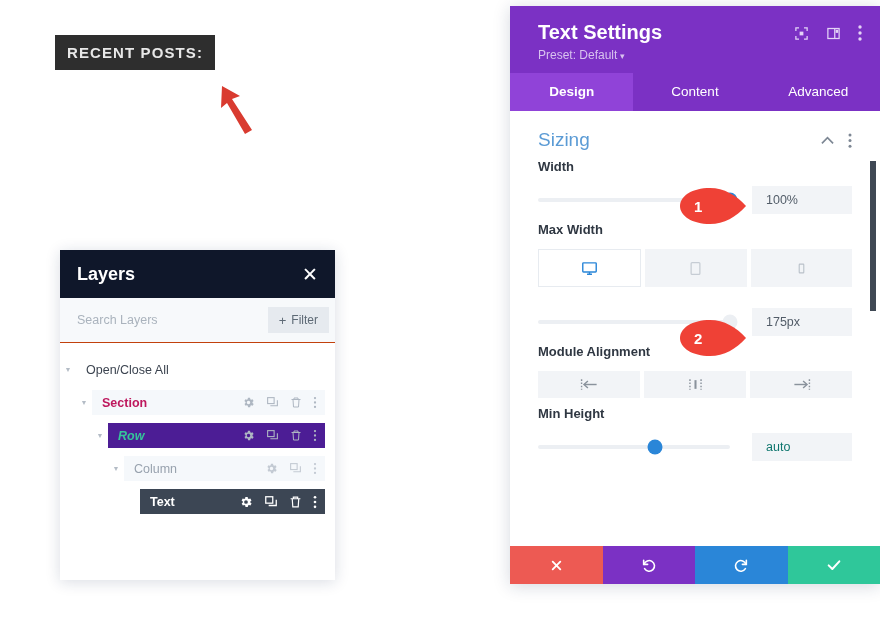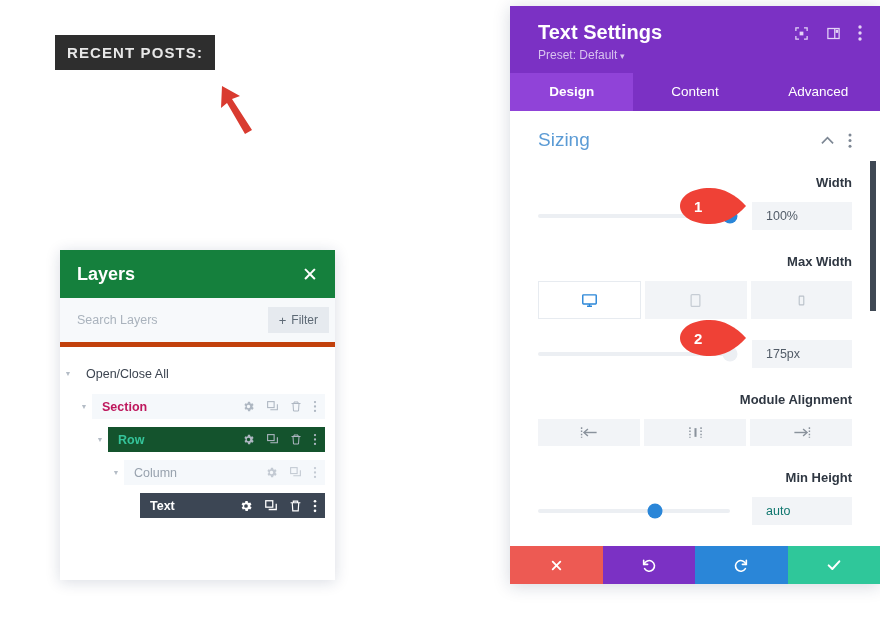--- a/index.html
+++ b/index.html
@@ -50,21 +50,21 @@
     left: 60px;
     top: 250px;
     width: 275px;
     height: 330px;
     background: #ffffff;
     box-shadow: 0 2px 14px rgba(20, 40, 80, 0.16);
     display: flex;
     flex-direction: column;
   }
   .layers-header {
-    background: #15803d;
+    background: #0f172a;
     height: 48px;
     display: flex;
     align-items: center;
     justify-content: space-between;
     padding: 0 17px;
     flex: 0 0 auto;
   }
   .layers-header .title {
     color: #ffffff;
     font-size: 18px;
@@ -77,21 +77,21 @@
     cursor: pointer;
     font-weight: 400;
   }
   .layers-search {
     height: 44px;
     background: #f7f9fb;
     display: flex;
     align-items: center;
     justify-content: space-between;
     padding: 0 6px 0 17px;
-    border-bottom: 5px solid #c2410c;
+    border-bottom: 1px solid #c2410c;
     flex: 0 0 auto;
   }
   .layers-search .ph {
     color: #aab3bd;
     font-size: 12.5px;
   }
   .filter-btn {
     background: #e6eaef;
     color: #5d6975;
     font-size: 12px;
@@ -137,21 +137,21 @@
   .row-icons {
     display: flex;
     align-items: center;
     gap: 11px;
   }
   .row-icons svg { display: block; }
 
   .row-openclose .tree-label { color: #3c4450; }
   .row-section .tree-label-wrap { background: #f5f8fb; }
   .row-section .tree-label { color: #be185d; font-weight: bold; }
-  .row-row .tree-label-wrap { background: #14532d; }
+  .row-row .tree-label-wrap { background: #4c1d95; font-style: italic; }
   .row-row .tree-label { color: #35c49a; font-weight: bold; }
   .row-column .tree-label-wrap { background: #f5f8fb; }
   .row-column .tree-label { color: #98a2ae; }
   .row-text .tree-label-wrap { background: #3c4654; }
   .row-text .tree-label { color: #ffffff; font-weight: bold; }
 
   .ind1 { margin-left: 0px; }
   .ind2 { margin-left: 16px; }
   .ind3 { margin-left: 32px; }
   .ind4 { margin-left: 48px; }
@@ -245,23 +245,22 @@
     display: flex;
     align-items: center;
     gap: 14px;
   }
   .section-head .sh-icons svg { display: block; cursor: pointer; }
 
   .field-label {
     color: #2f3742;
     font-size: 13px;
     font-weight: bold;
-    margin-top: 24px;
+    margin-top: 8px;
     margin-bottom: 12px;
-    text-align: right;
   }
 
   .slider-row {
     display: flex;
     align-items: center;
     gap: 22px;
   }
   .slider-track {
     flex: 1 1 auto;
     height: 4px;

